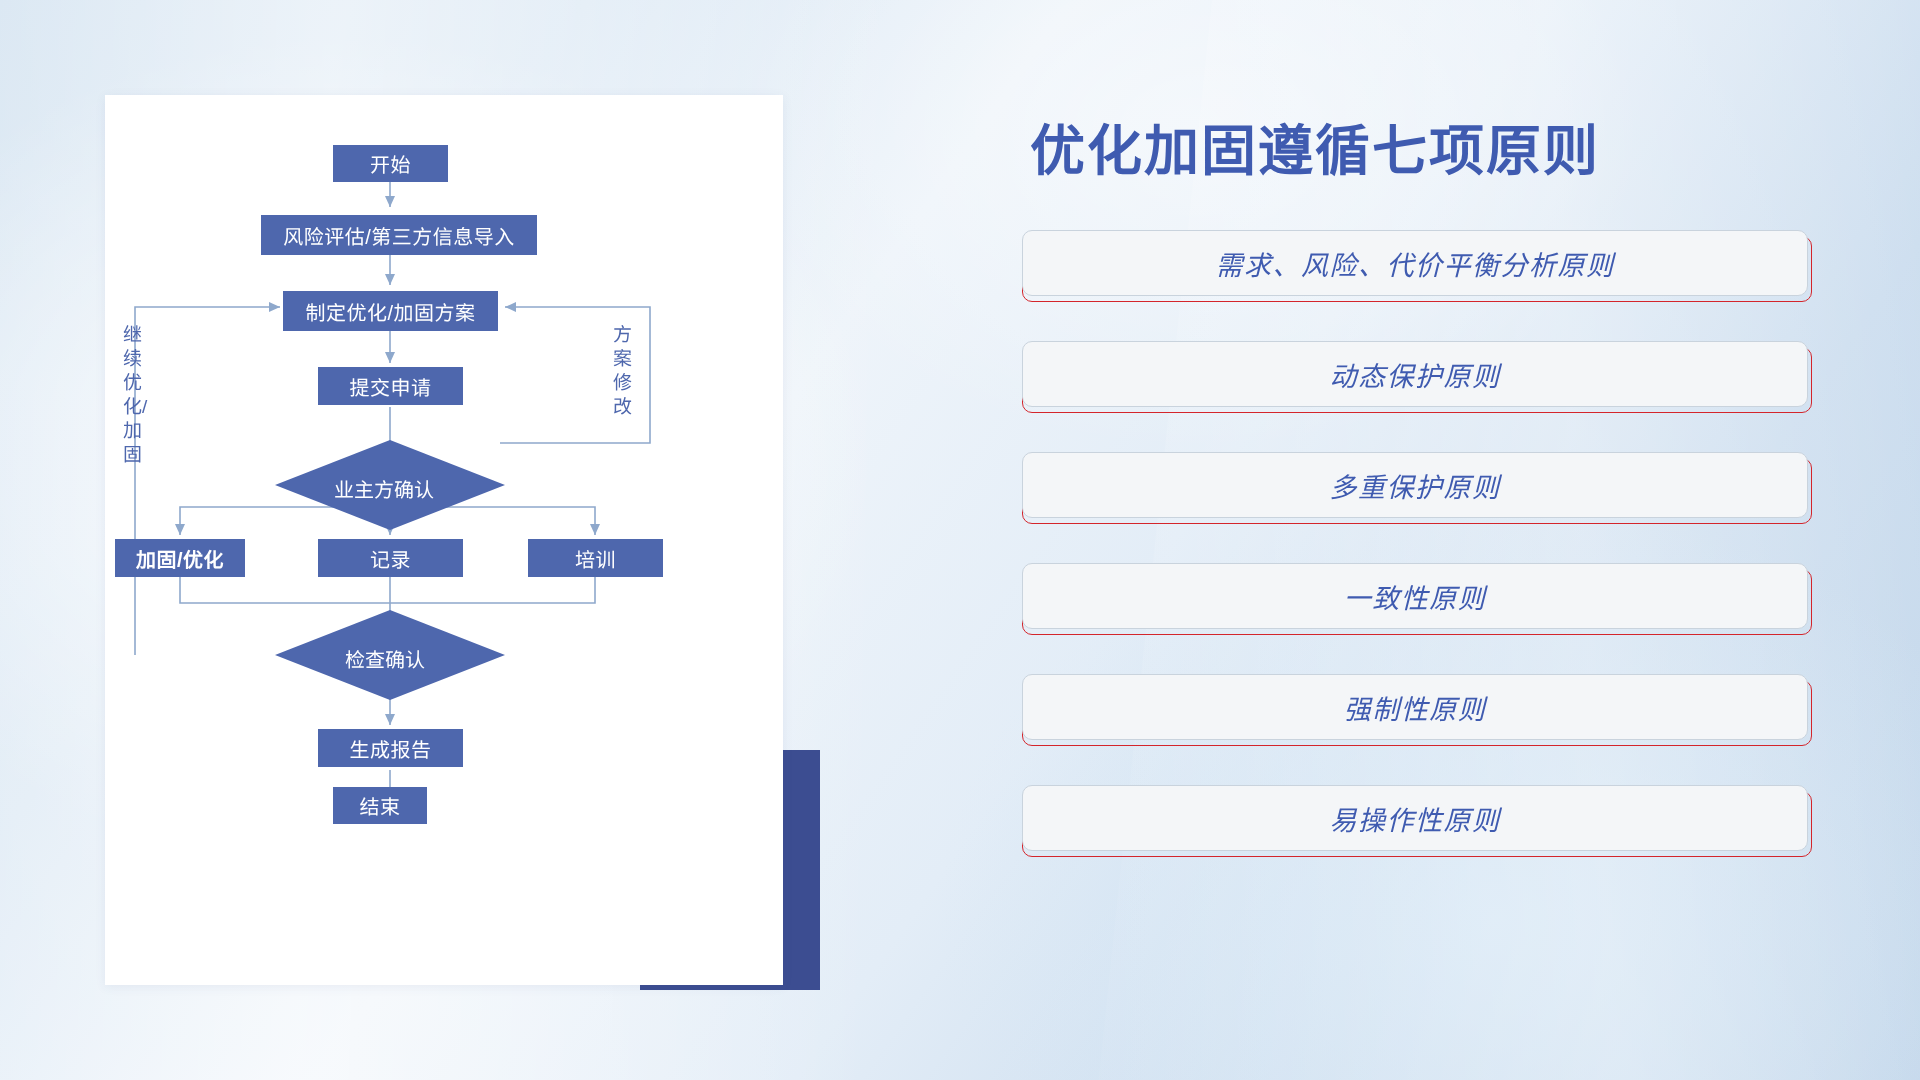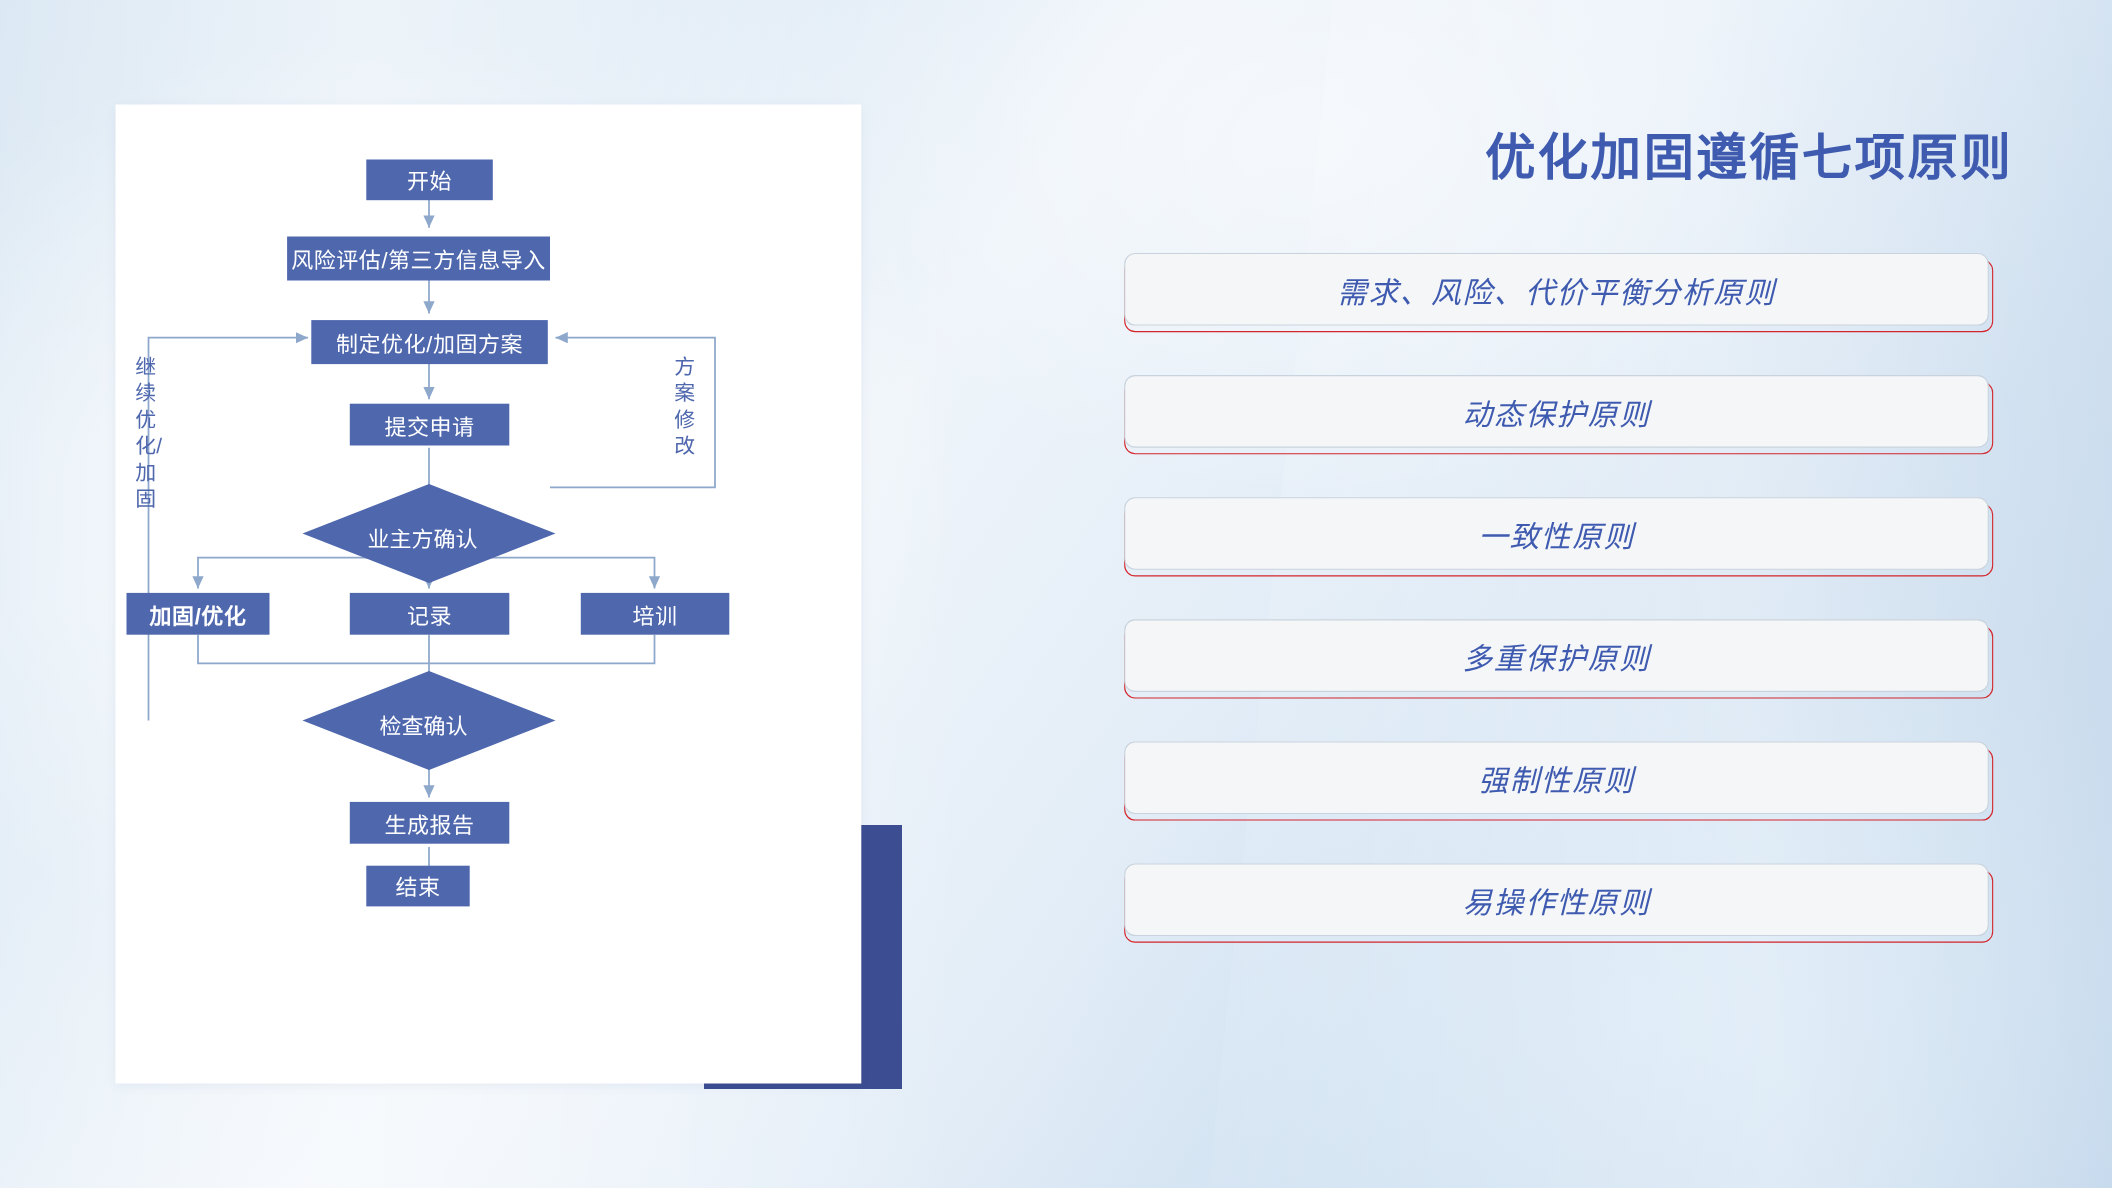--- a/index.html
+++ b/index.html
@@ -96,22 +96,22 @@
     z-index: 5;
     white-space: nowrap;
   }
 
   
   .right-title {
     position: absolute;
     left: 1030px;
     top: 106px;
     width: 800px;
-    text-align: right;
-    font-size: 46px;
+    text-align: left;
+    font-size: 55px;
     font-weight: bold;
     color: #3f5bb0;
     letter-spacing: 2px;
     z-index: 3;
   }
   .principle-list {
     position: absolute;
     left: 1022px;
     top: 230px;
     width: 800px;
@@ -198,21 +198,21 @@
       </g>
 
       <g>
         <polygon points="285,345 400,390 285,435 170,390" fill="#4e67ad"></polygon>
         <polygon points="285,515 400,560 285,605 170,560" fill="#4e67ad"></polygon>
       </g>
     </svg>
 
     <div class="node" style="left:228px; top:50px; width:115px; height:37px;">开始</div>
 
-    <div class="node" style="left:156px; top:120px; width:239px; height:40px;">风险评估/第三方信息导入</div>
+    <div class="node" style="left:156px; top:120px; width:276px; height:40px;">风险评估/第三方信息导入</div>
 
     <div class="node" style="left:178px; top:196px; width:215px; height:40px;">制定优化/加固方案</div>
 
     <div class="node" style="left:213px; top:272px; width:145px; height:38px;">提交申请</div>
 
     <div class="diamond-label" style="left:229px; top:379px;">业主方确认</div>
 
     <div class="node" style="left:10px; top:444px; width:130px; height:38px;font-weight:bold;">加固/优化</div>
 
     <div class="node" style="left:213px; top:444px; width:145px; height:38px;">记录</div>
@@ -240,26 +240,26 @@
     </div>
 
 
     <div class="principle-item">
       <div class="principle-accent"></div>
       <div class="principle-box">动态保护原则</div>
     </div>
 
     <div class="principle-item">
       <div class="principle-accent"></div>
+      <div class="principle-box">多重保护原则</div>
+    </div>
+
+    <div class="principle-item">
+      <div class="principle-accent"></div>
       <div class="principle-box">一致性原则</div>
-    </div>
-
-    <div class="principle-item">
-      <div class="principle-accent"></div>
-      <div class="principle-box">多重保护原则</div>
     </div>
 
     <div class="principle-item">
       <div class="principle-accent"></div>
       <div class="principle-box">强制性原则</div>
     </div>
 
     <div class="principle-item">
       <div class="principle-accent"></div>
       <div class="principle-box">易操作性原则</div>

